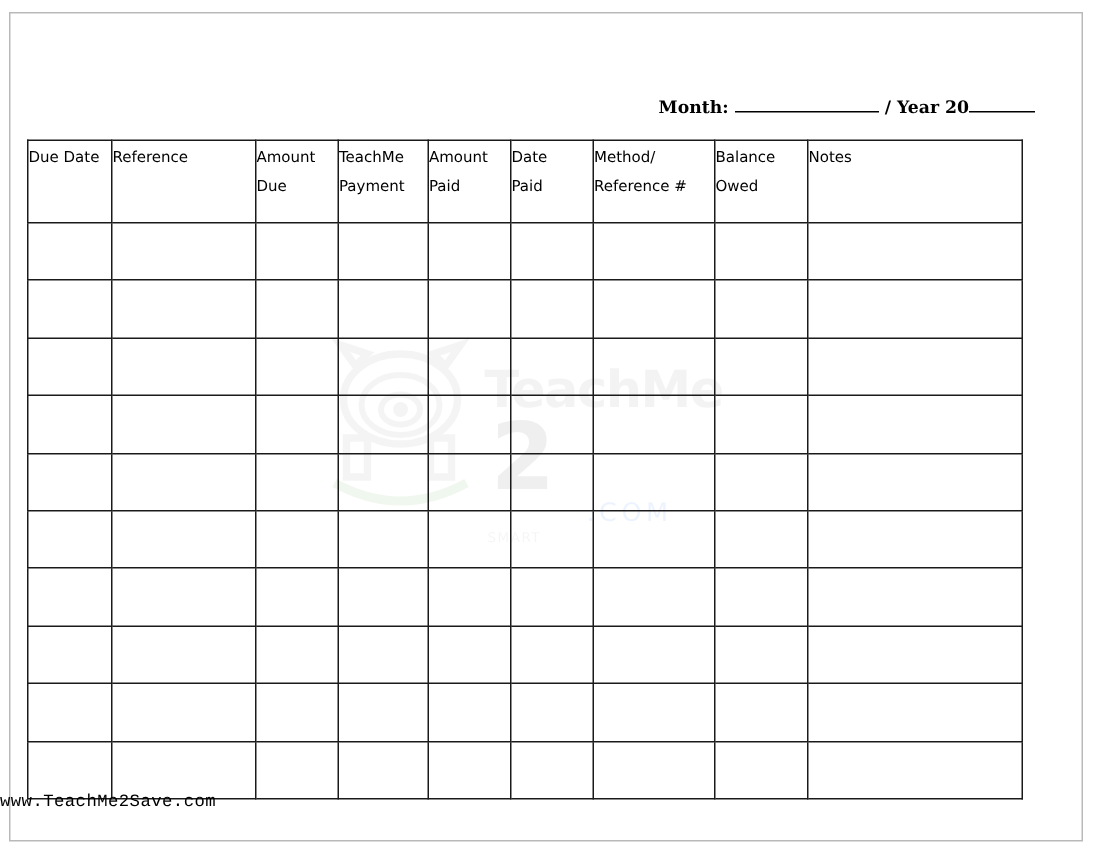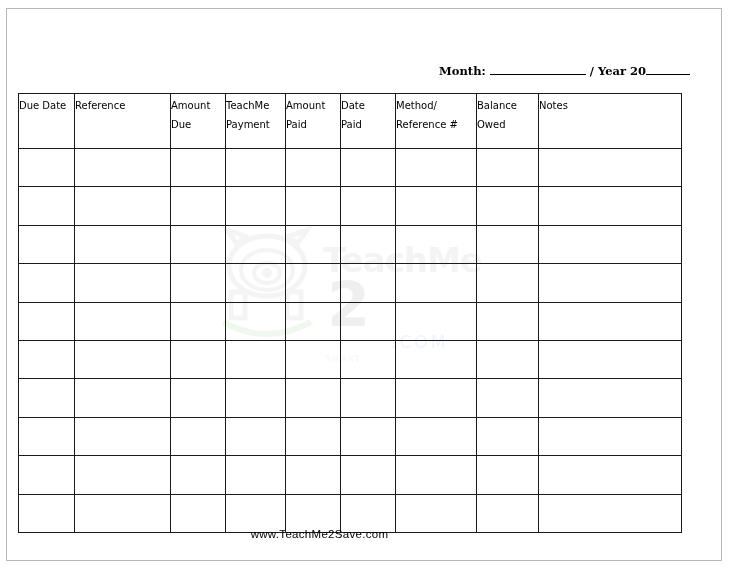--- a/index.html
+++ b/index.html
@@ -360,15 +360,15 @@
           <td></td>
           <td></td>
           <td></td>
           <td></td>
           <td></td>
           <td></td>
         </tr>
       </tbody>
   </table>
 
-  <div style="position:absolute;left:0;top:528px;width:639px;text-align:center;font-family:Liberation Sans, sans-serif;font-size:11.5px;color:#000;letter-spacing:0.3px;">www.TeachMe2Save.com</div>
+  <div style="position:absolute;left:0;top:528px;width:639px;text-align:left;font-family:Liberation Mono, monospace;font-size:11.5px;color:#000;letter-spacing:0.3px;">www.TeachMe2Save.com</div>
 
 </div>
 
 </body></html>

